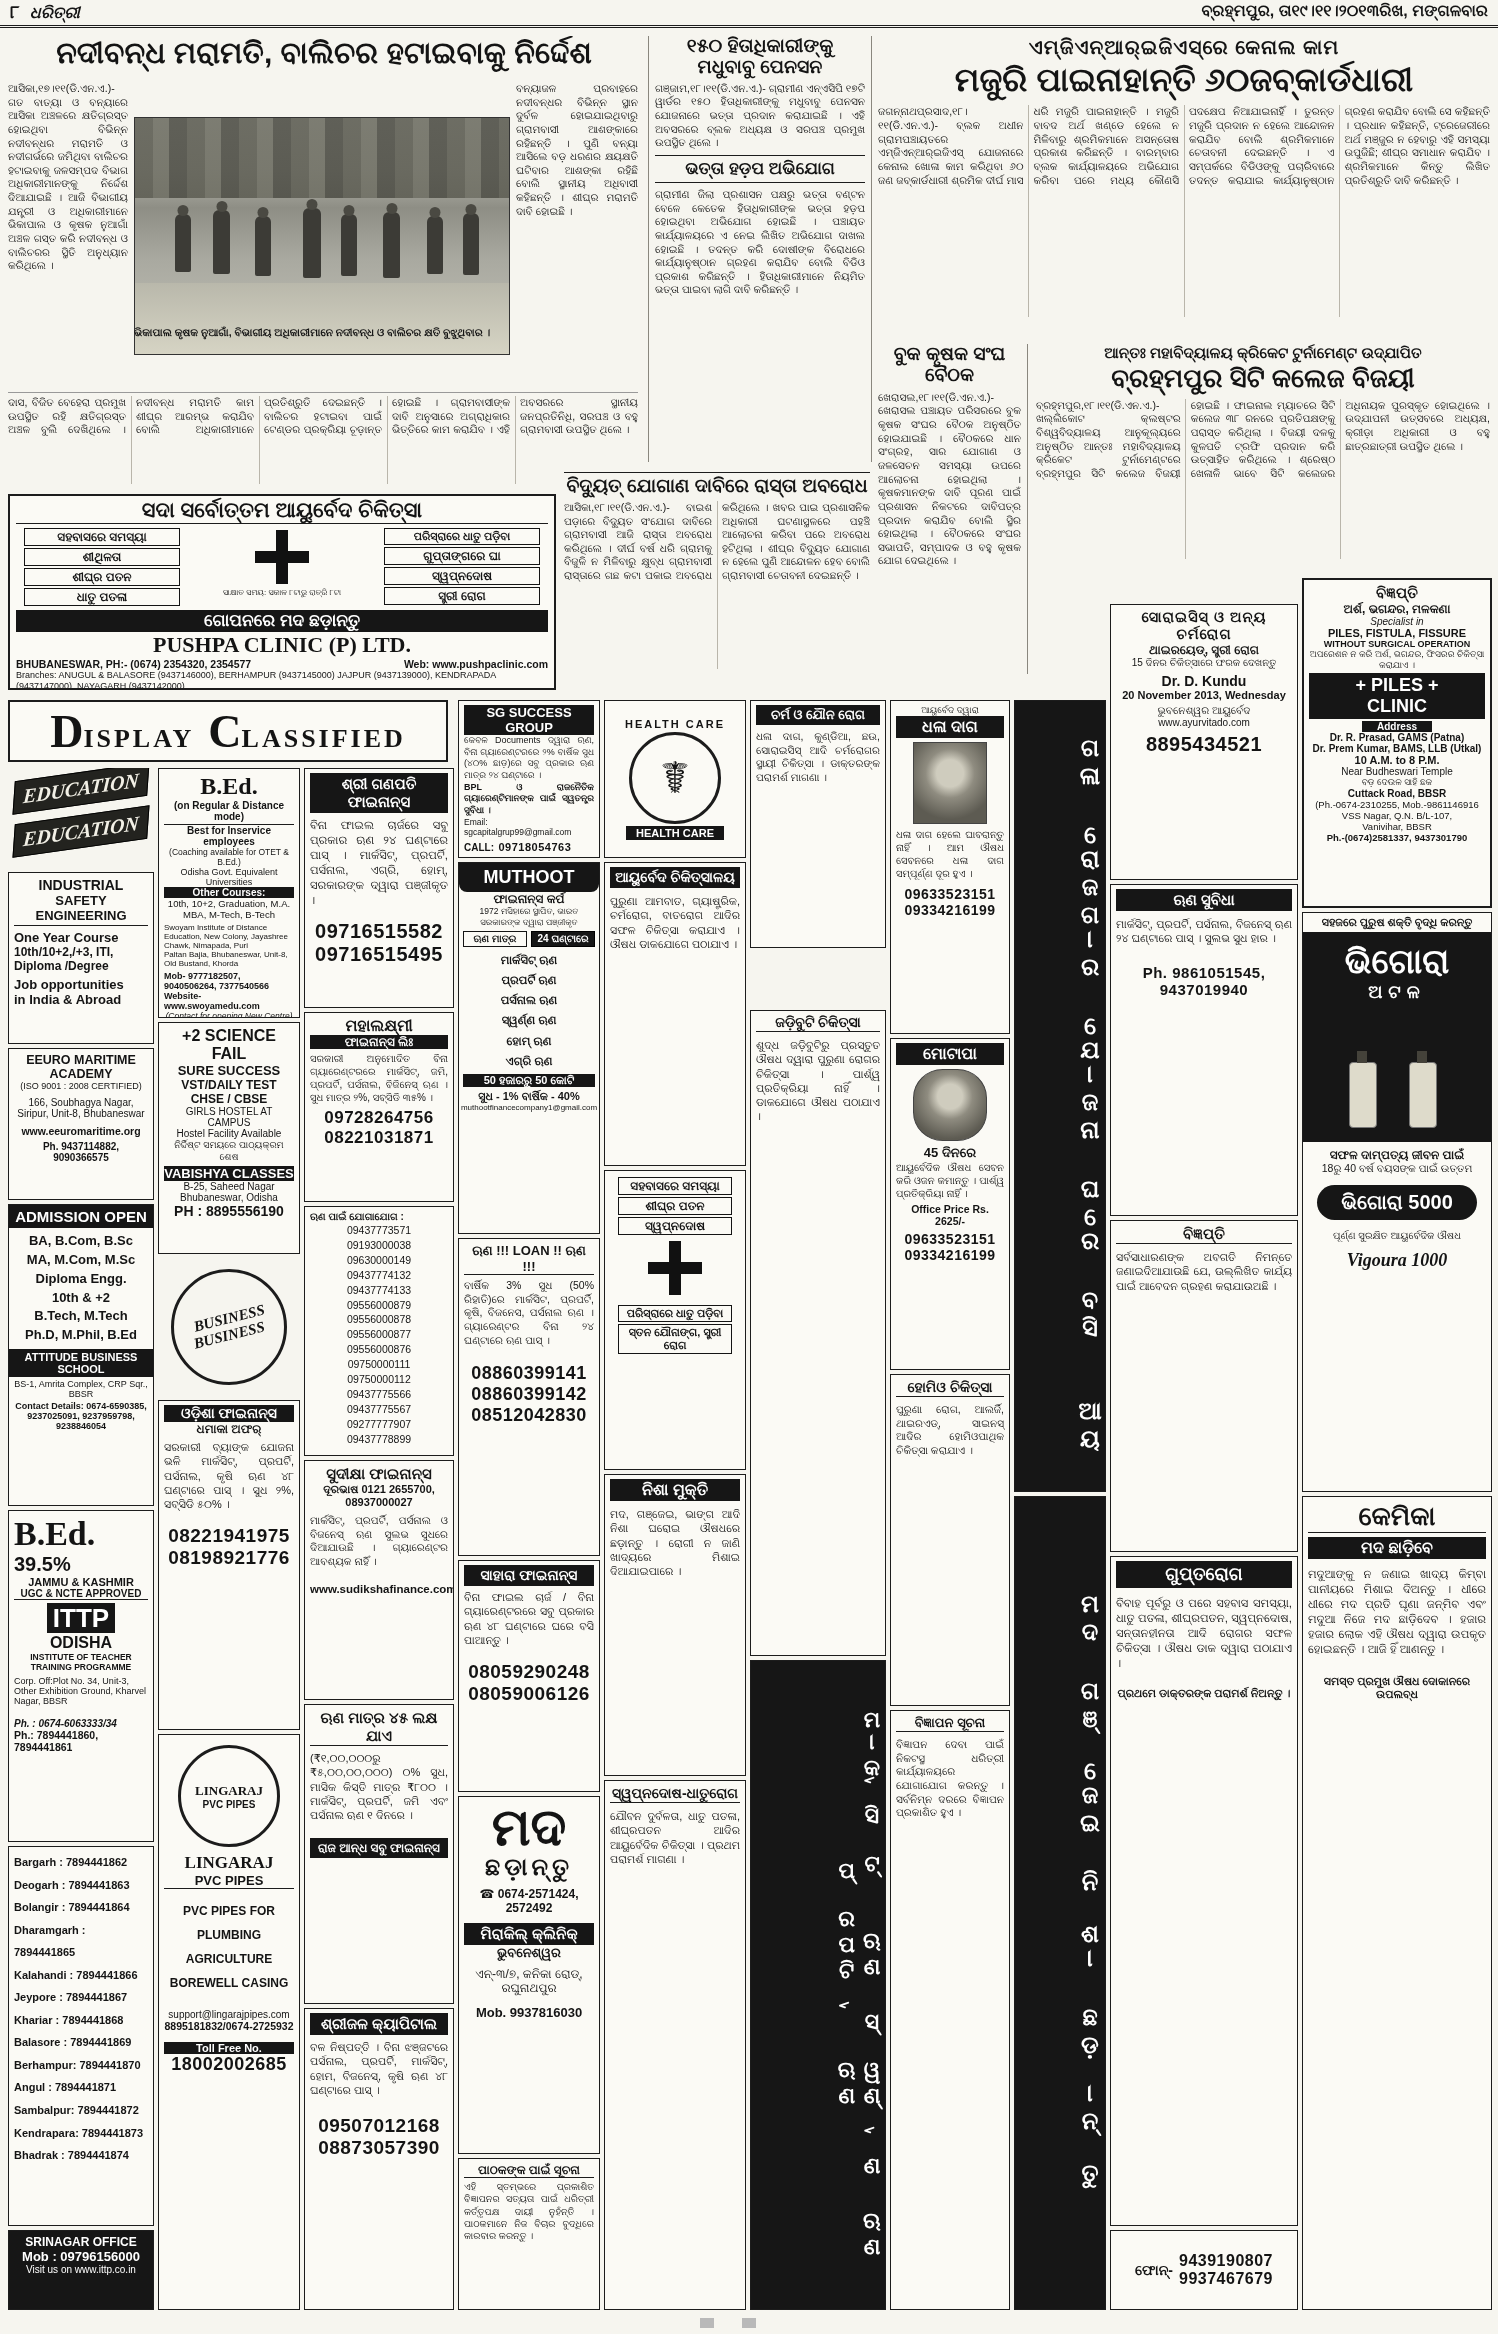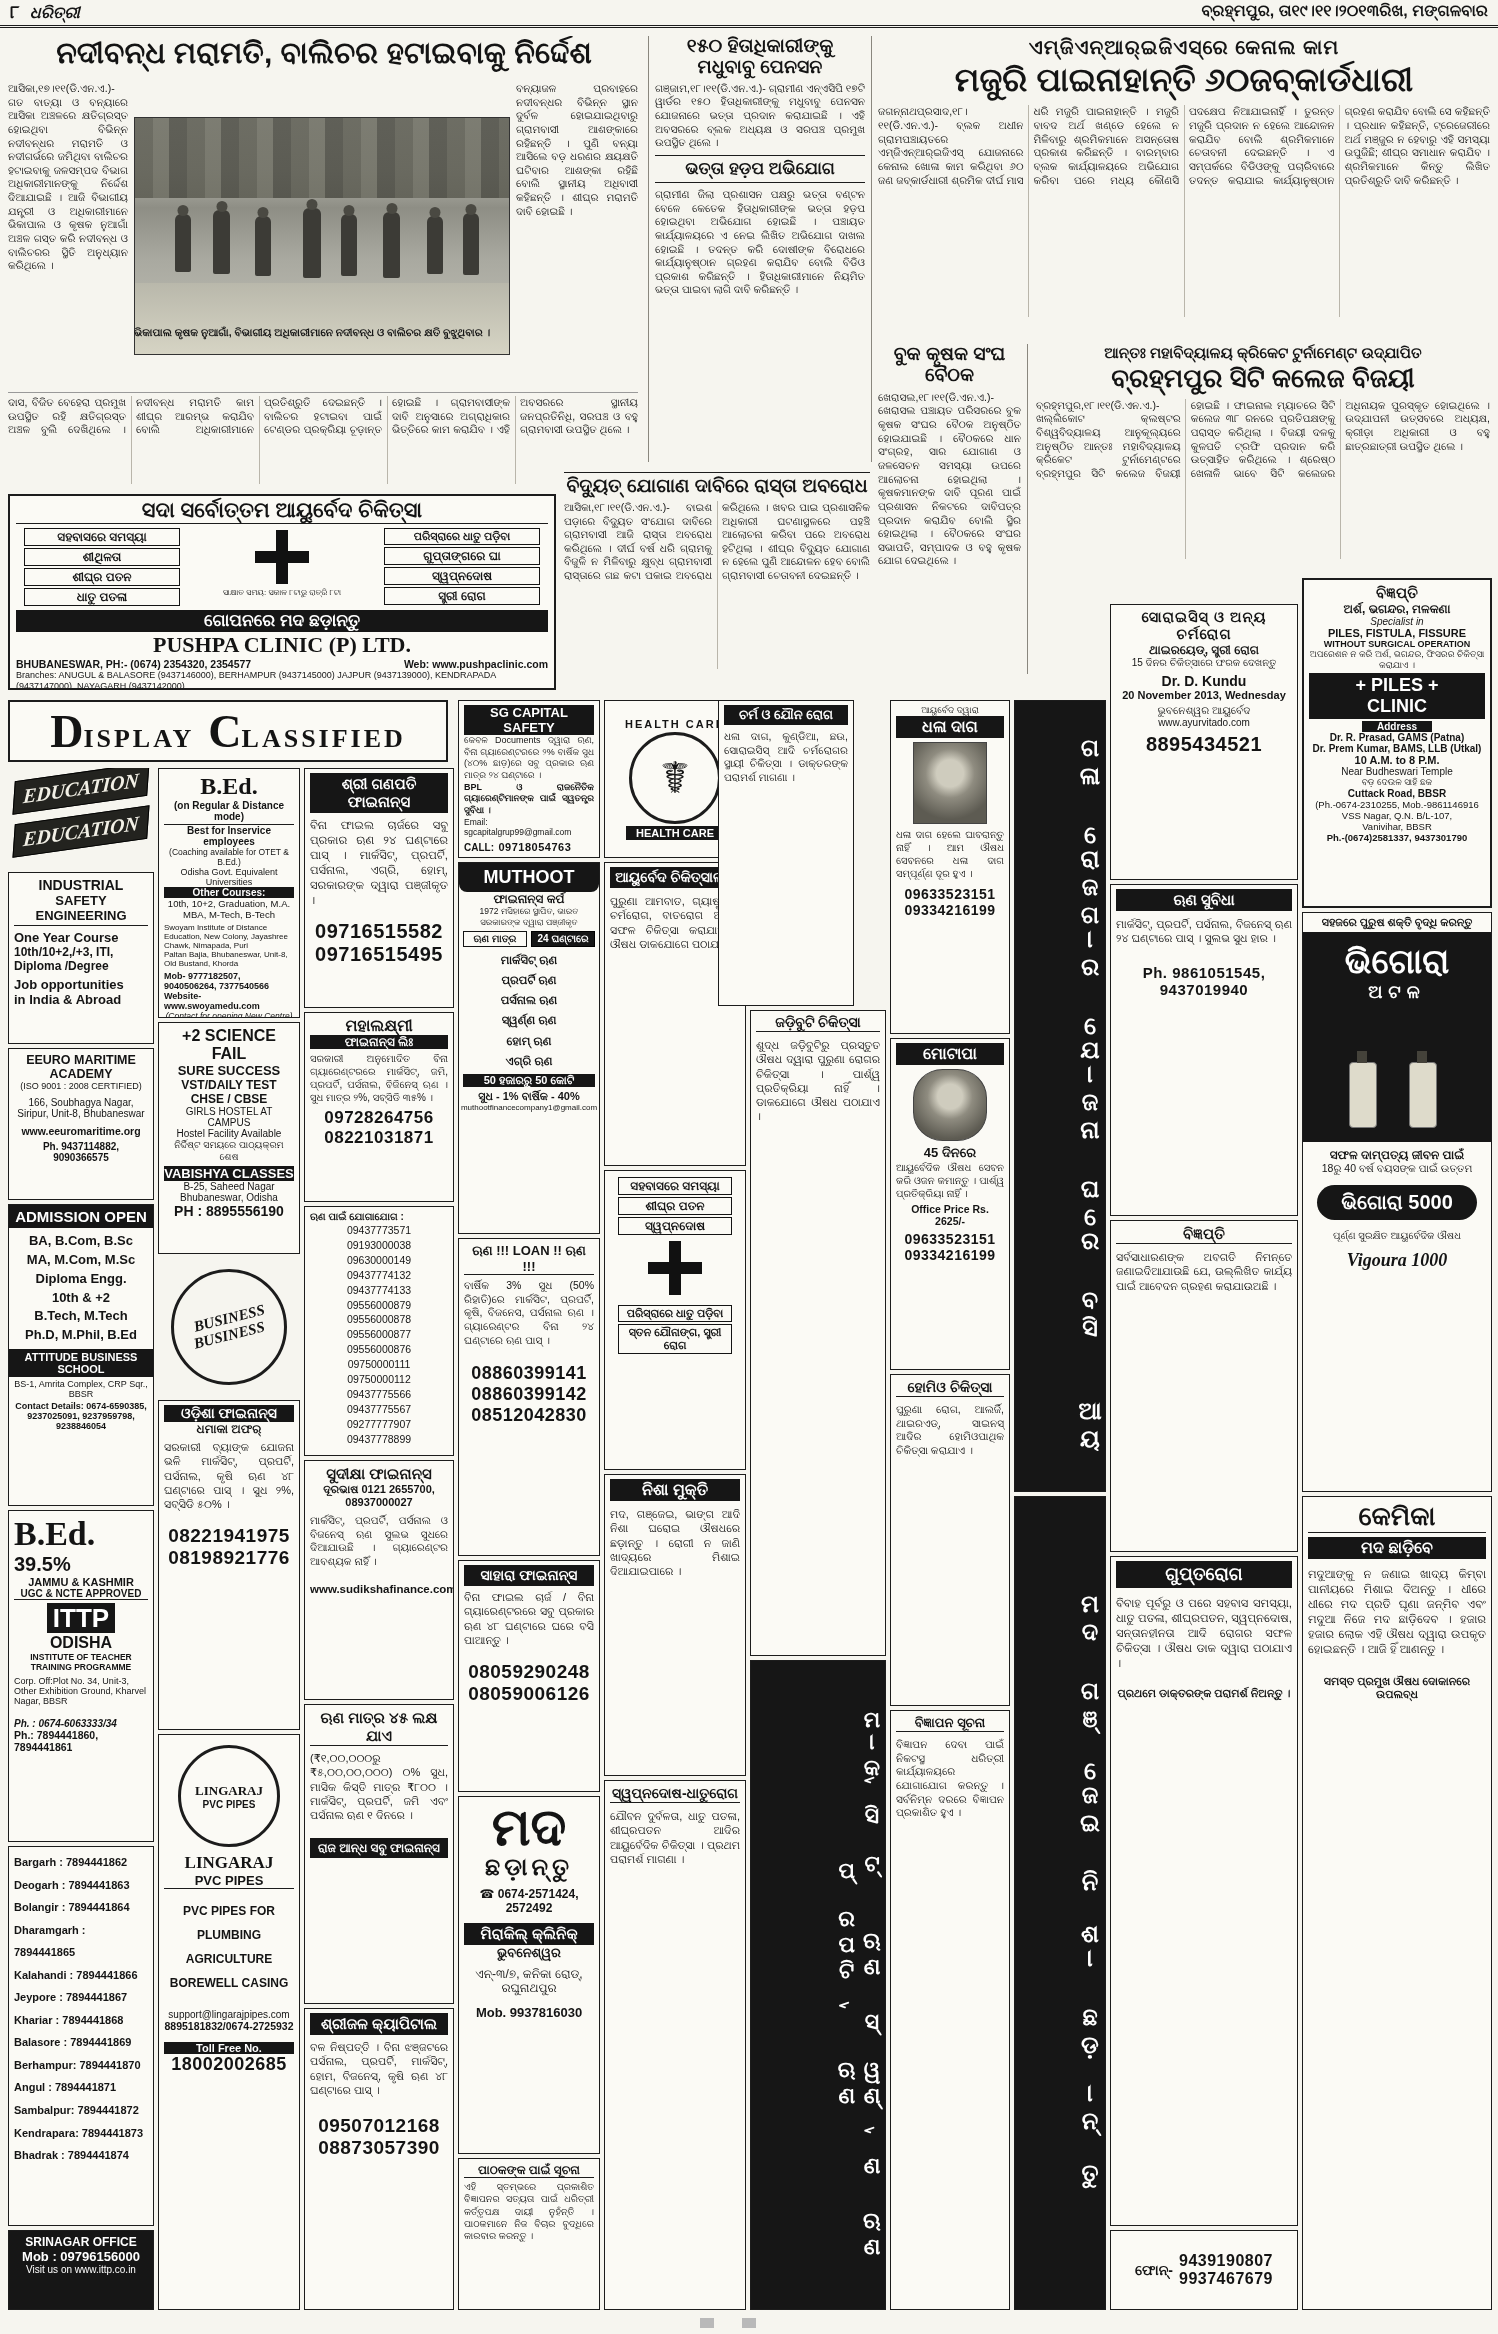--- a/index.html
+++ b/index.html
@@ -361,21 +361,21 @@
   </div>
 
   <div class="blk" style="left:304px;top:2008px;width:150px;height:302px;">
     <div class="inv ctr b" style="font-size:15px;padding:2px 0;">ଶ୍ରୀଜଳ କ୍ୟାପିଟାଲ</div>
     <div class="body" style="font-size:11px;margin-top:5px;">ବଳ ନିଷ୍ପତ୍ତି । ବିନା ଝଞ୍ଜଟରେ ପର୍ସନାଲ, ପ୍ରପର୍ଟି, ମାର୍କସିଟ୍, ହୋମ, ବିଜନେସ୍, କୃଷି ଋଣ ୪୮ ଘଣ୍ଟାରେ ପାସ୍ ।</div>
     <div class="ctr phone" style="font-size:19px;margin-top:18px;">09507012168</div>
     <div class="ctr phone" style="font-size:19px;">08873057390</div>
   </div>
 
   <div class="blk" style="left:458px;top:700px;width:142px;height:158px;">
-    <div class="inv ctr b" style="font-size:13px;">SG CAPITAL SAFETY</div>
+    <div class="inv ctr b" style="font-size:13px;">SG SUCCESS GROUP</div>
     <div class="body" style="font-size:9px;">କେବଳ Documents ଦ୍ୱାରା ଋଣ, ବିନା ଗ୍ୟାରେଣ୍ଟରରେ ୨% ବାର୍ଷିକ ସୁଧ (୪୦% ଛାଡ଼)ରେ ସବୁ ପ୍ରକାର ଋଣ ମାତ୍ର ୨୪ ଘଣ୍ଟାରେ ।</div>
     <div class="body b" style="font-size:9px;">BPL ଓ ରାଜନୈତିକ ଗ୍ୟାରେଣ୍ଟିମାନଙ୍କ ପାଇଁ ସ୍ୱତନ୍ତ୍ର ସୁବିଧା ।</div>
     <div style="font-size:8.5px;">Email: sgcapitalgrup99@gmail.com</div>
     <div>
       <span class="b" style="font-size:10px;">CALL:</span>
       <span class="phone" style="font-size:11px;">09718054763</span>
     </div>
     <div class="rgt phone" style="font-size:13px;">09718054893</div>
   </div>
 
@@ -453,21 +453,21 @@
   <div class="blk" style="left:604px;top:1474px;width:142px;height:302px;">
     <div class="inv ctr b" style="font-size:16px;padding:2px 0;">ନିଶା ମୁକ୍ତି</div>
     <div class="body" style="font-size:11px;margin-top:6px;">ମଦ, ଗଞ୍ଜେଇ, ଭାଙ୍ଗ ଆଦି ନିଶା ଘରୋଇ ଔଷଧରେ ଛଡ଼ାନ୍ତୁ । ରୋଗୀ ନ ଜାଣି ଖାଦ୍ୟରେ ମିଶାଇ ଦିଆଯାଇପାରେ ।</div>
   </div>
 
   <div class="blk" style="left:604px;top:1780px;width:142px;height:530px;">
     <div class="ctr b" style="font-size:14px;border-bottom:1px solid #1c1c1c;">ସ୍ୱପ୍ନଦୋଷ-ଧାତୁରୋଗ</div>
     <div class="body" style="font-size:11px;margin-top:6px;">ଯୌବନ ଦୁର୍ବଳତା, ଧାତୁ ପତଳା, ଶୀଘ୍ରପତନ ଆଦିର ଆୟୁର୍ବେଦିକ ଚିକିତ୍ସା । ପ୍ରଥମ ପରାମର୍ଶ ମାଗଣା ।</div>
   </div>
 
-  <div class="blk" style="left:718px;top:700px;width:136px;height:306px;">
+  <div class="blk" style="left:750px;top:700px;width:136px;height:248px;">
     <div class="inv ctr b" style="font-size:13px;padding:2px 0;">ଚର୍ମ ଓ ଯୌନ ରୋଗ</div>
     <div class="body" style="font-size:10.5px;margin-top:5px;">ଧଳା ଦାଗ, କୁଣ୍ଡିଆ, ଛଉ, ସୋରାଇସିସ୍ ଆଦି ଚର୍ମରୋଗର ସ୍ଥାୟୀ ଚିକିତ୍ସା । ଡାକ୍ତରଙ୍କ ପରାମର୍ଶ ମାଗଣା ।</div>
   </div>
 
   <div class="blk" style="left:750px;top:1010px;width:136px;height:646px;">
     <div class="ctr b" style="font-size:14px;border-bottom:1px solid #1c1c1c;font-family:Liberation Serif, serif;">ଜଡ଼ିବୁଟି ଚିକିତ୍ସା</div>
     <div class="body" style="font-size:11px;margin-top:6px;">ଶୁଦ୍ଧ ଜଡ଼ିବୁଟିରୁ ପ୍ରସ୍ତୁତ ଔଷଧ ଦ୍ୱାରା ପୁରୁଣା ରୋଗର ଚିକିତ୍ସା । ପାର୍ଶ୍ୱ ପ୍ରତିକ୍ରିୟା ନାହିଁ । ଡାକଯୋଗେ ଔଷଧ ପଠାଯାଏ ।</div>
   </div>
 
   <div class="blk inv vstrip ctr" style="left:750px;top:1660px;width:136px;height:650px;font-size:22px;padding:10px 0;">ମାର୍କସିଟ୍ ଋଣ ସ୍ୱର୍ଣ୍ଣ ଋଣ ପ୍ରପର୍ଟି ଋଣ</div>

